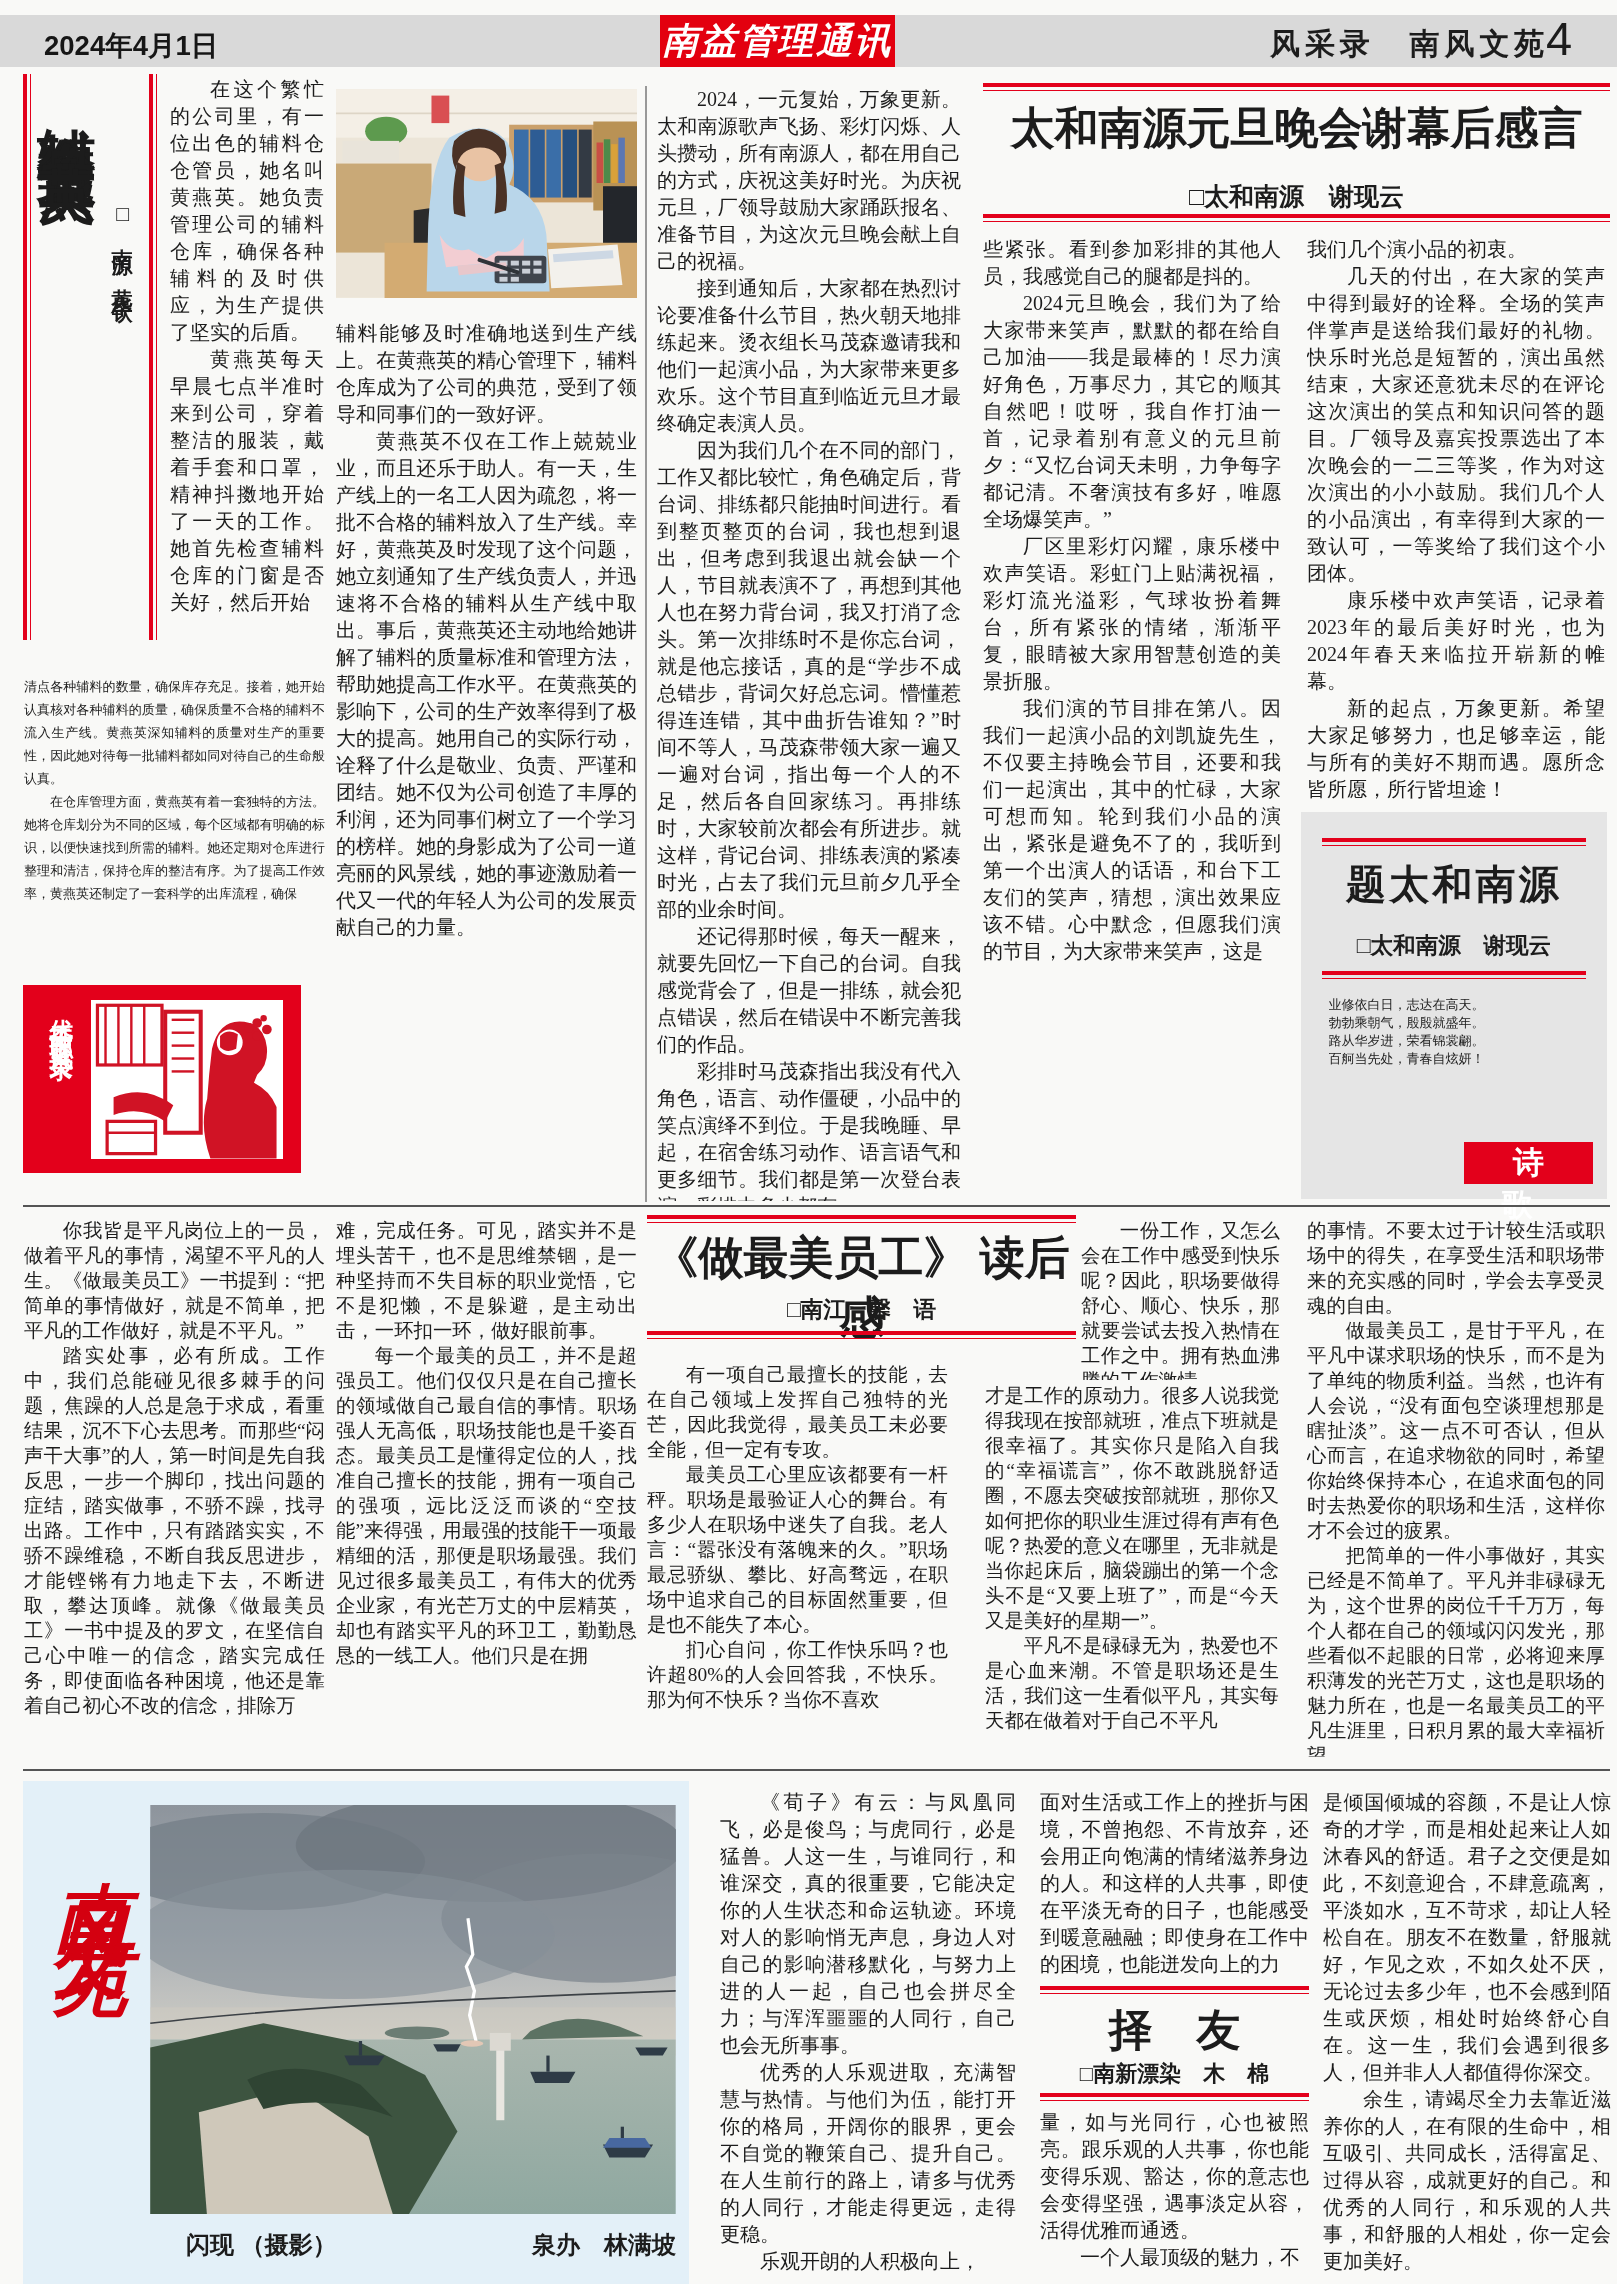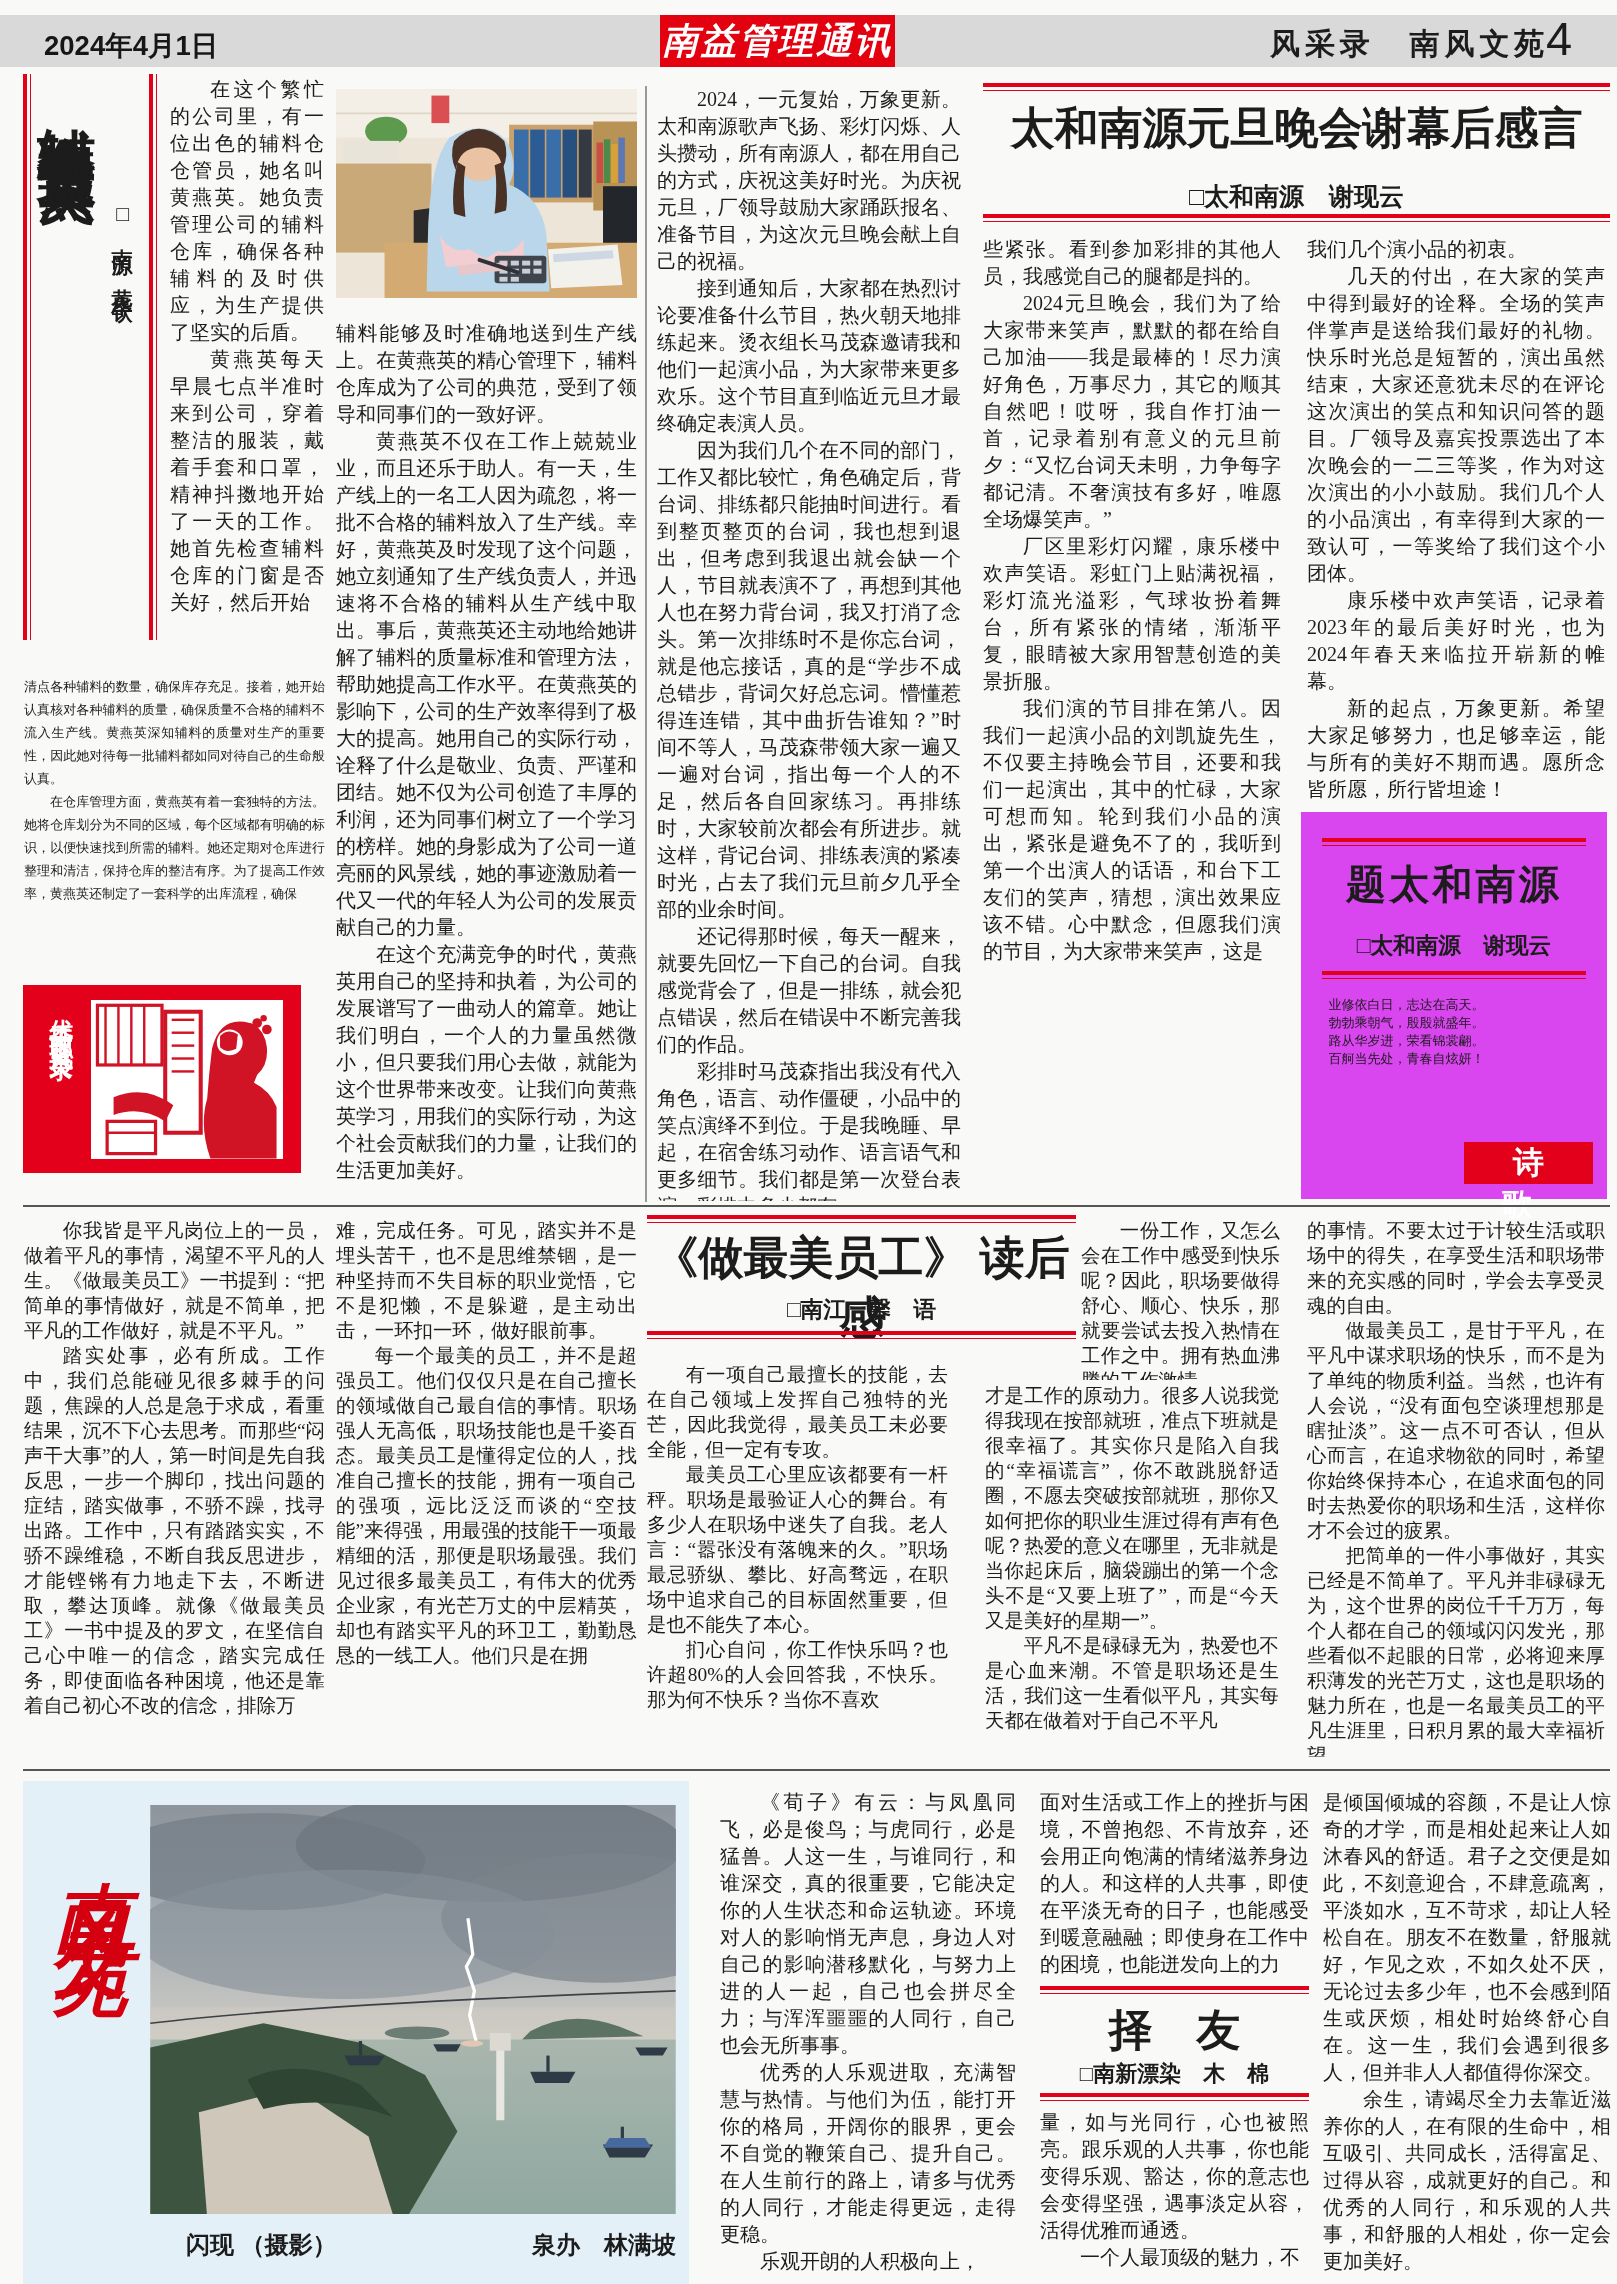--- a/index.html
+++ b/index.html
@@ -28,21 +28,21 @@
   .t25tight{font-size:13px;line-height:23px;}
   
   .vtitle{writing-mode:vertical-rl;text-orientation:upright;font-size:58px;font-weight:bold;
           letter-spacing:4.9px;line-height:58px;}
   .vbyline{writing-mode:vertical-rl;text-orientation:upright;font-size:21px;font-weight:bold;
            font-family:"Liberation Sans","DejaVu Sans",sans-serif;letter-spacing:6.5px;}
   
   .big-title{font-weight:bold;text-align:center;}
   .byline{text-align:center;font-family:"Liberation Sans","DejaVu Sans",sans-serif;font-weight:bold;}
   
-  .poem-box{background:#d946ef;}
+  .poem-box{background:#e5e5e5;}
   .poem-title{font-size:40px;font-weight:bold;text-align:center;letter-spacing:3.2px;}
   .genre-tag{background:#e3001b;color:#fff;font-size:31px;font-weight:bold;text-align:center;
              line-height:42px;letter-spacing:22.6px;text-indent:22.6px;}
   
   .feature-box{background:#e3001b;}
   .feature-label{writing-mode:vertical-rl;text-orientation:upright;color:#fff;font-size:23.5px;
                  font-weight:bold;letter-spacing:4.9px;font-family:"Liberation Sans","DejaVu Sans",sans-serif;}
   
   .blue-panel{background:#e3f0f8;}
   .calligraphy{writing-mode:vertical-rl;text-orientation:upright;color:#d40010;font-size:74px;
@@ -149,21 +149,20 @@
     <path d="M262 198 l86 -6 l6 50 l-88 4z" fill="#f3f1ec"></path>
     <path d="M268 204 l74 -5 l1 10 l-74 5z" fill="#cdd8e4"></path>
     <path d="M150 218 l60 -4 l2 10 l-60 6z" fill="#e8c7cb"></path>
     <rect x="176" y="208" width="54" height="5" rx="2" transform="rotate(18 176 208)" fill="#2f3338"></rect>
   </svg>
 </div>
 
 <div class="abs col t25" style="left:336px;top:320px;width:301px;height:880px;">
     <p class="cont">辅料能够及时准确地送到生产线上。在黄燕英的精心管理下，辅料仓库成为了公司的典范，受到了领导和同事们的一致好评。</p>
     <p>黄燕英不仅在工作上兢兢业业，而且还乐于助人。有一天，生产线上的一名工人因为疏忽，将一批不合格的辅料放入了生产线。幸好，黄燕英及时发现了这个问题，她立刻通知了生产线负责人，并迅速将不合格的辅料从生产线中取出。事后，黄燕英还主动地给她讲解了辅料的质量标准和管理方法，帮助她提高工作水平。在黄燕英的影响下，公司的生产效率得到了极大的提高。她用自己的实际行动，诠释了什么是敬业、负责、严谨和团结。她不仅为公司创造了丰厚的利润，还为同事们树立了一个学习的榜样。她的身影成为了公司一道亮丽的风景线，她的事迹激励着一代又一代的年轻人为公司的发展贡献自己的力量。</p>
-    <p>在这个充满竞争的时代，黄燕英用自己的坚持和执着，为公司的发展谱写了一曲动人的篇章。她让我们明白，一个人的力量虽然微小，但只要我们用心去做，就能为这个世界带来改变。让我们向黄燕英学习，用我们的实际行动，为这个社会贡献我们的力量，让我们的生活更加美好。</p>
   </div>
 
 <div class="abs vdivider" style="left:645px;top:86px;height:1116px;"></div>
 
 <div class="abs col t25" style="left:657px;top:86px;width:304px;height:1115px;">
     <p>2024，一元复始，万象更新。太和南源歌声飞扬、彩灯闪烁、人头攒动，所有南源人，都在用自己的方式，庆祝这美好时光。为庆祝元旦，厂领导鼓励大家踊跃报名、准备节目，为这次元旦晚会献上自己的祝福。</p>
     <p>接到通知后，大家都在热烈讨论要准备什么节目，热火朝天地排练起来。烫衣组长马茂森邀请我和他们一起演小品，为大家带来更多欢乐。这个节目直到临近元旦才最终确定表演人员。</p>
     <p>因为我们几个在不同的部门，工作又都比较忙，角色确定后，背台词、排练都只能抽时间进行。看到整页整页的台词，我也想到退出，但考虑到我退出就会缺一个人，节目就表演不了，再想到其他人也在努力背台词，我又打消了念头。第一次排练时不是你忘台词，就是他忘接话，真的是“学步不成总错步，背词欠好总忘词。懵懂惹得连连错，其中曲折告谁知？”时间不等人，马茂森带领大家一遍又一遍对台词，指出每一个人的不足，然后各自回家练习。再排练时，大家较前次都会有所进步。就这样，背记台词、排练表演的紧凑时光，占去了我们元旦前夕几乎全部的业余时间。</p>
     <p>还记得那时候，每天一醒来，就要先回忆一下自己的台词。自我感觉背会了，但是一排练，就会犯点错误，然后在错误中不断完善我们的作品。</p>
     <p>彩排时马茂森指出我没有代入角色，语言、动作僵硬，小品中的笑点演绎不到位。于是我晚睡、早起，在宿舍练习动作、语言语气和更多细节。我们都是第一次登台表演，彩排中多少都有</p>

